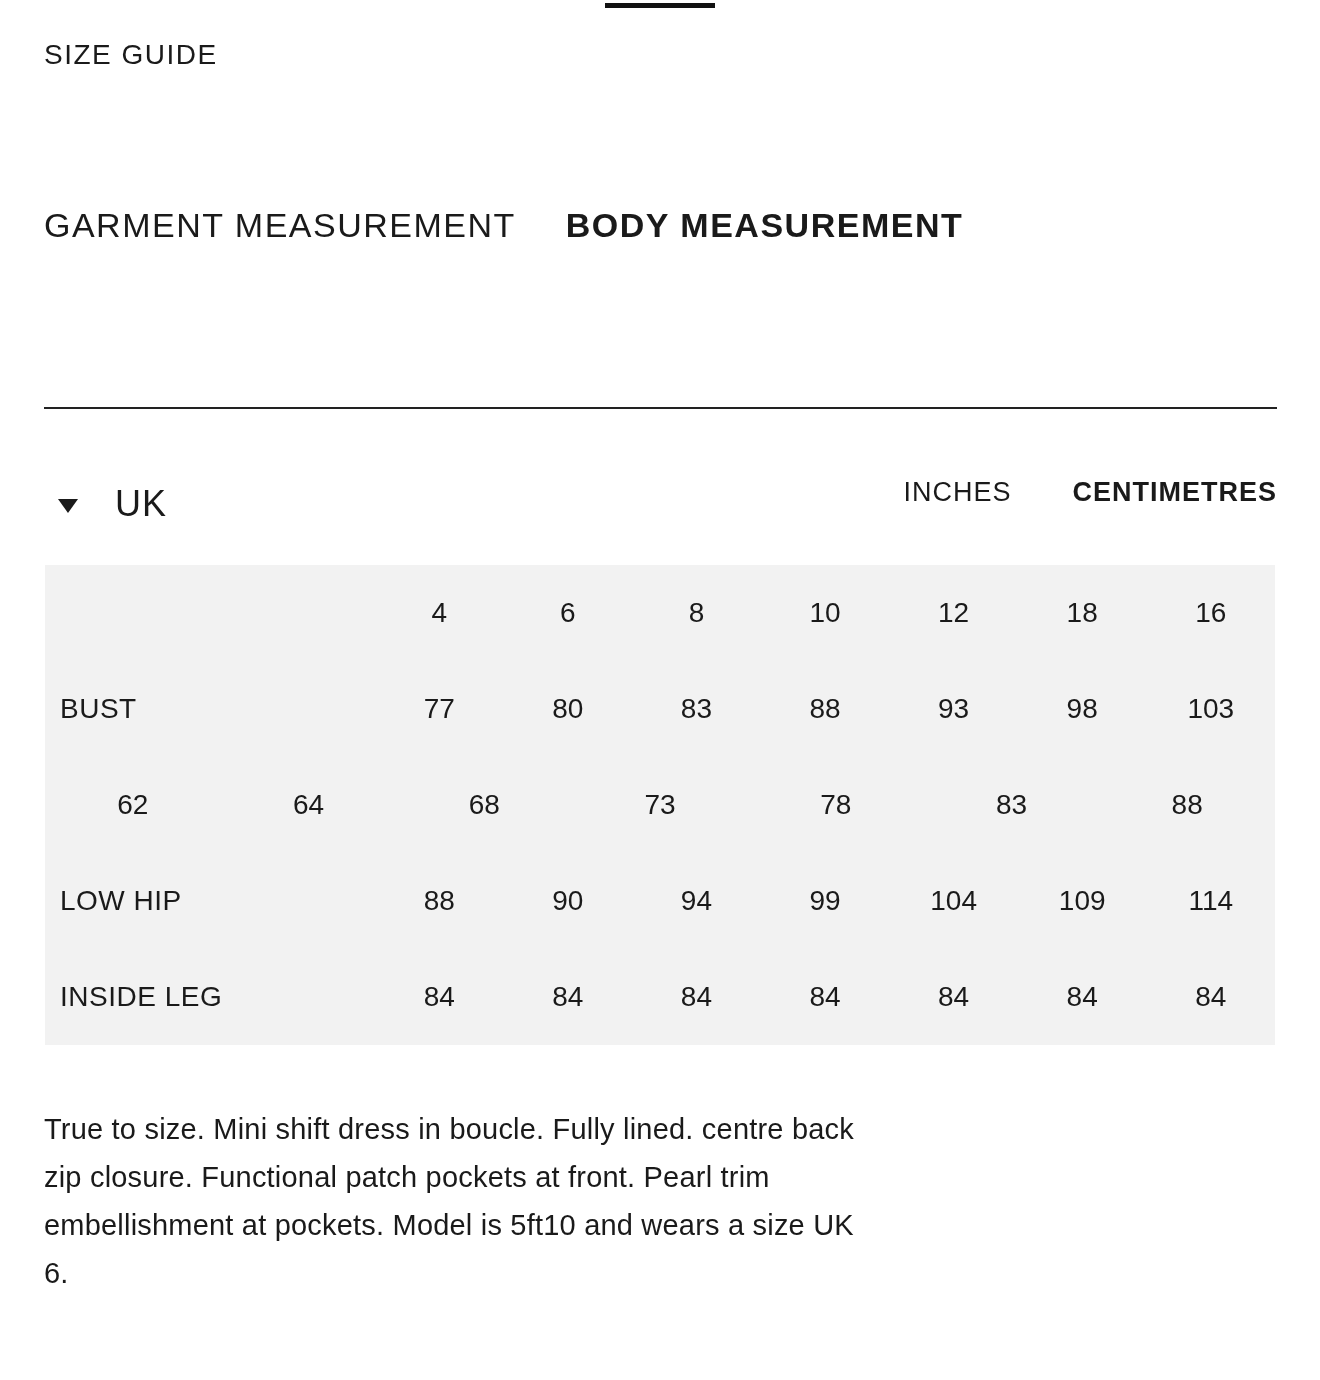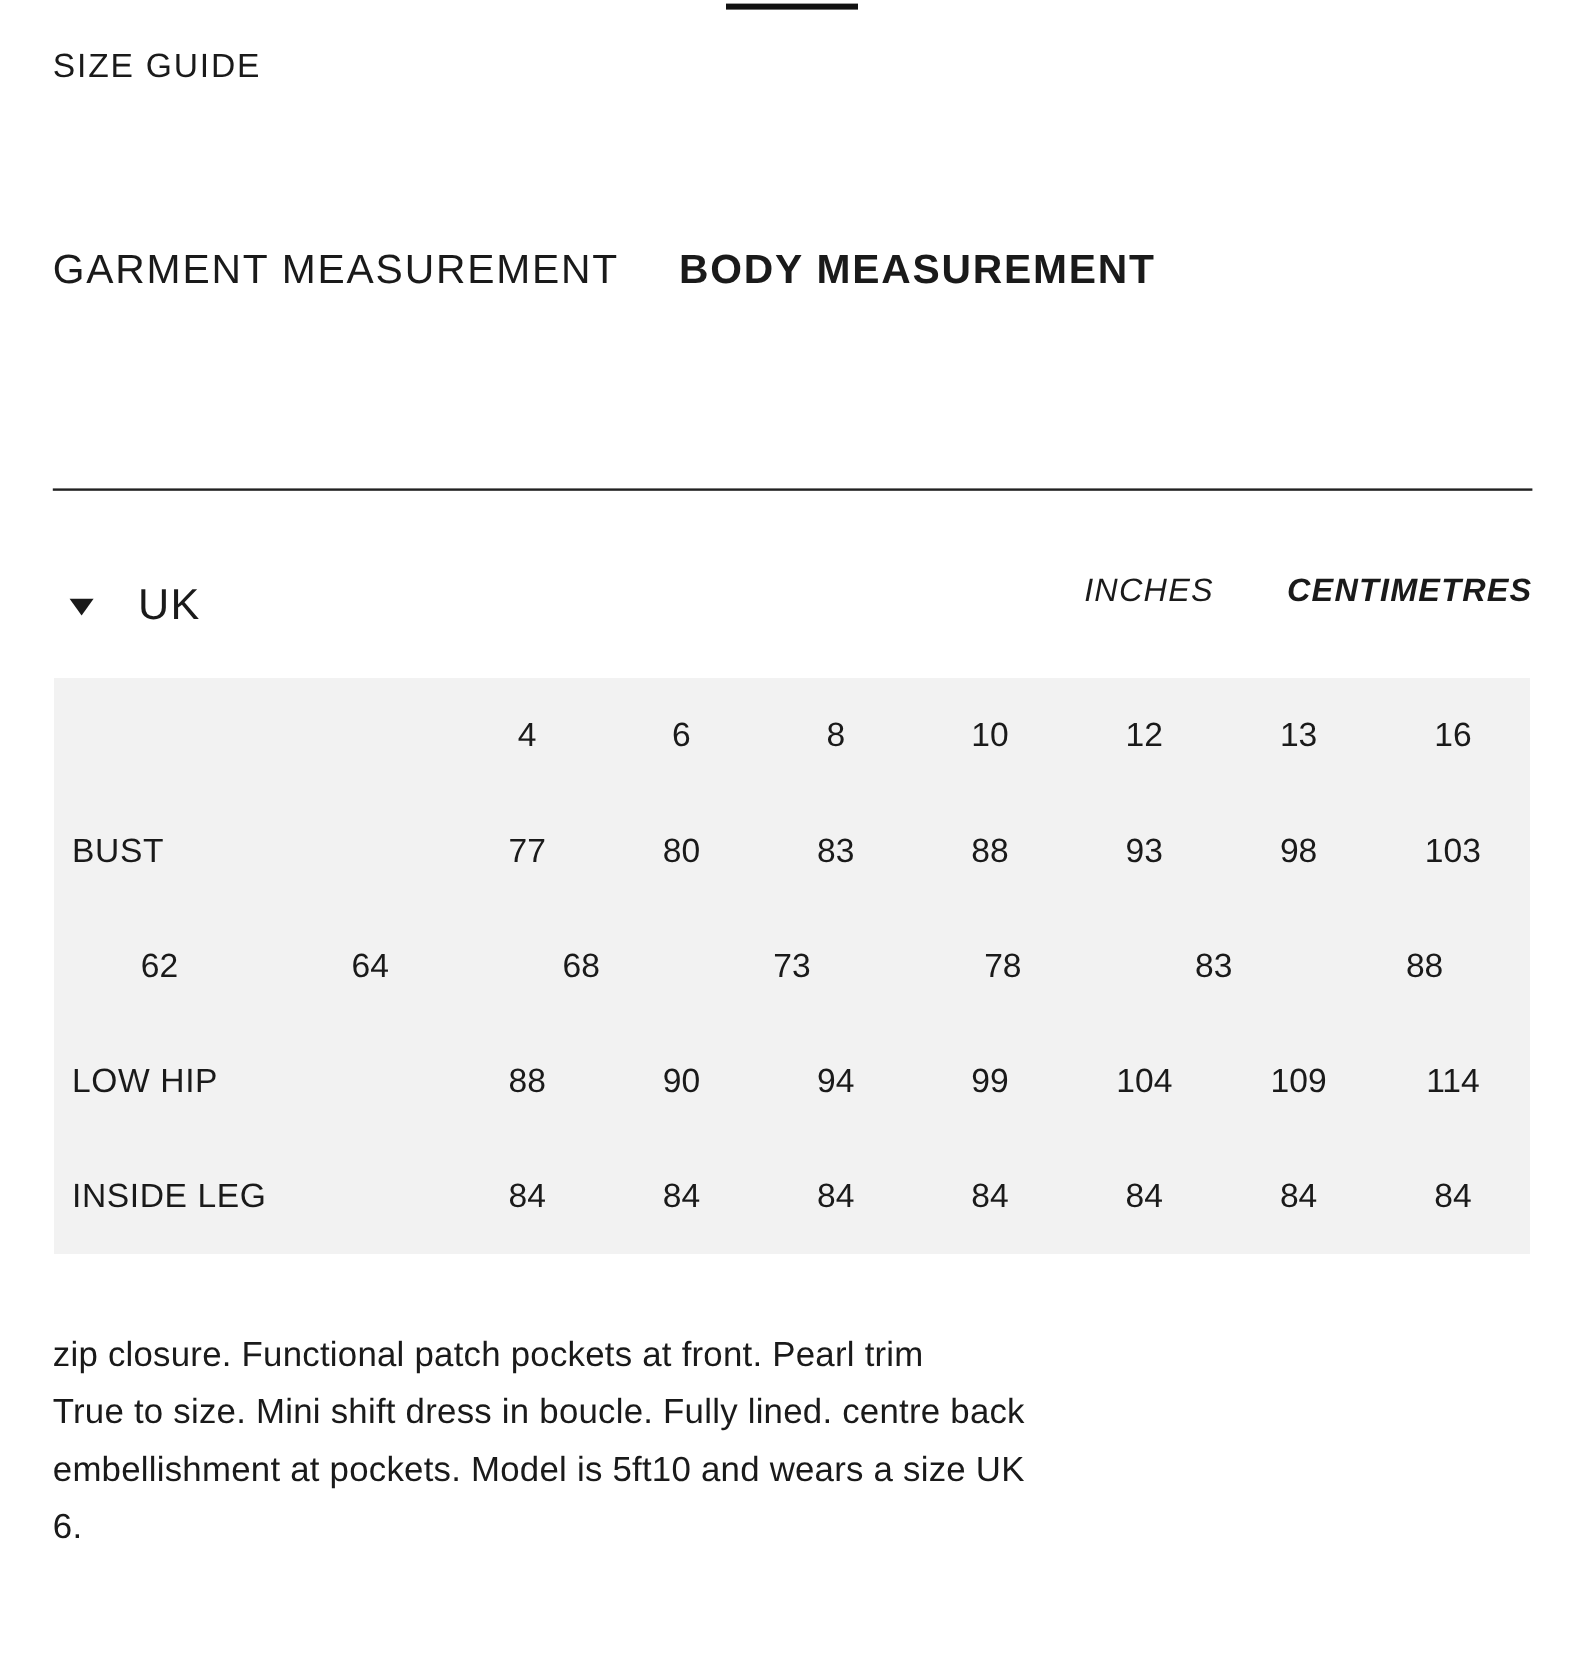--- a/index.html
+++ b/index.html
@@ -82,21 +82,20 @@
     display: flex;
     align-items: baseline;
     gap: 61px;
   }
   .unit {
     font-size: 27px;
     letter-spacing: 1px;
     font-weight: 400;
     white-space: nowrap;
     cursor: pointer;
-    font-style: italic;
   }
   .unit.active { font-weight: 700; }
 
   .size-table {
     position: absolute;
     left: 45px; top: 565px;
     width: 1230px; height: 480px;
     background: #f2f2f2;
     font-size: 28px;
   }
@@ -149,21 +148,21 @@
 </div>
 
 <div class="size-table">
   <div class="trow">
     <div class="tlabel"></div>
     <div class="tcell">4</div>
     <div class="tcell">6</div>
     <div class="tcell">8</div>
     <div class="tcell">10</div>
     <div class="tcell">12</div>
-    <div class="tcell">13</div>
+    <div class="tcell">18</div>
     <div class="tcell">16</div>
   </div>
 
   <div class="trow">
     <div class="tlabel">BUST</div>
     <div class="tcell">77</div>
     <div class="tcell">80</div>
     <div class="tcell">83</div>
     <div class="tcell">88</div>
     <div class="tcell">93</div>
@@ -198,17 +197,17 @@
     <div class="tcell">84</div>
     <div class="tcell">84</div>
     <div class="tcell">84</div>
     <div class="tcell">84</div>
     <div class="tcell">84</div>
     <div class="tcell">84</div>
   </div>
 </div>
 
 <div class="description">
+  <div>True to size. Mini shift dress in boucle. Fully lined. centre back</div>
   <div>zip closure. Functional patch pockets at front. Pearl trim</div>
-  <div>True to size. Mini shift dress in boucle. Fully lined. centre back</div>
   <div>embellishment at pockets. Model is 5ft10 and wears a size UK</div>
   <div>6.</div>
 </div>
 
 </body></html>

